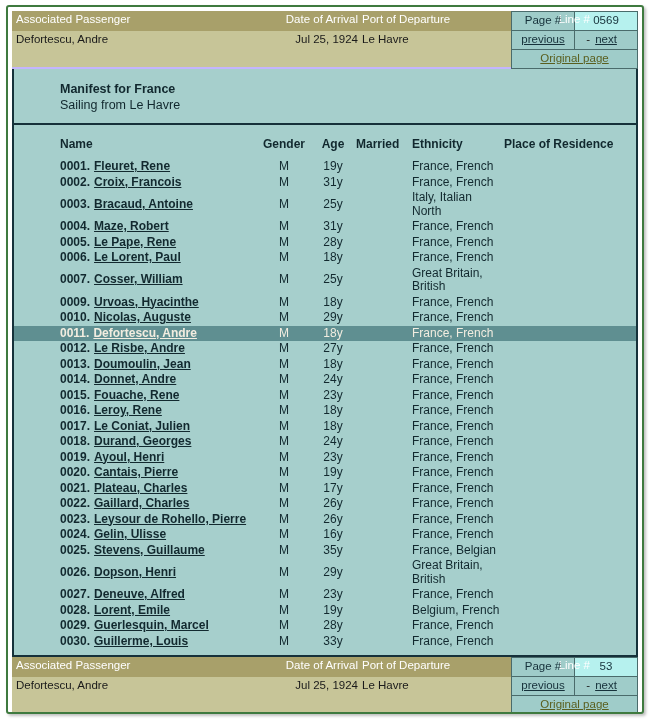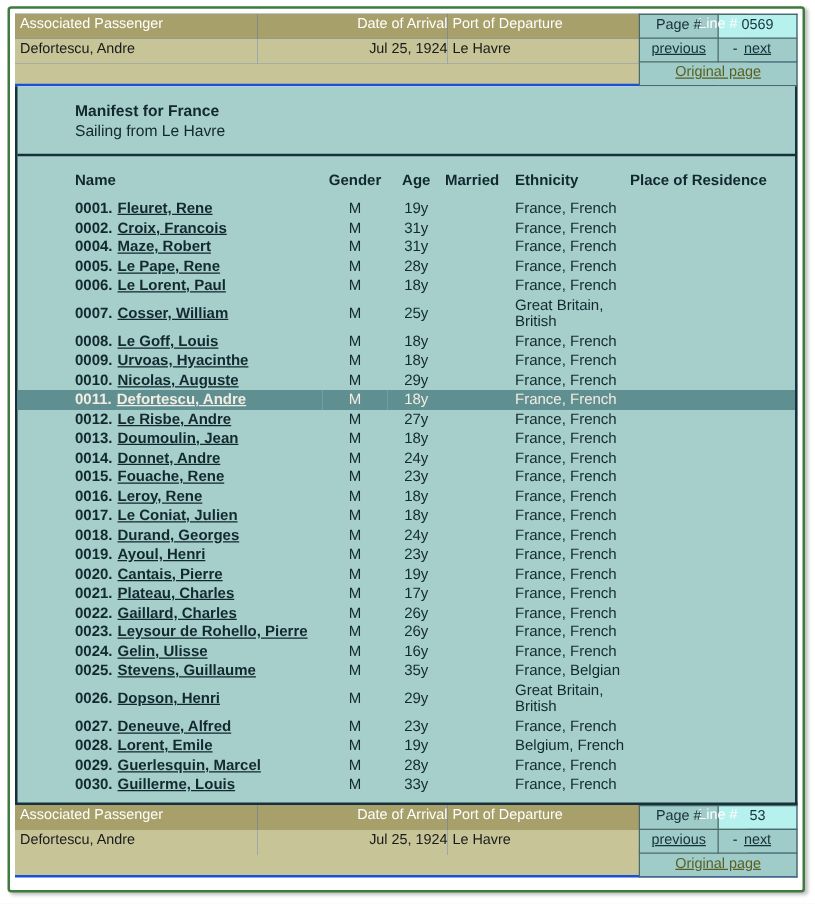--- a/index.html
+++ b/index.html
@@ -33,21 +33,21 @@
     left: 4px;
     top: 4px;
     width: 626px;
     height: 699px;
     box-sizing: border-box;
   }
 
   
   .infobar {
     width: 100%;
-    background: #1d4ed8;
+    background: #c4b5fd;
     border-collapse: collapse;
     table-layout: fixed;
     font-size: 12px;
   }
   .infobar td {
     padding: 0;
     vertical-align: top;
   }
 
   .ib-main {
@@ -294,20 +294,33 @@
               </td>
               <td class="c-gender">M</td>
               <td class="c-age">31y</td>
               <td class="c-marr"></td>
               <td class="c-eth">France, French</td>
               <td class="c-res"></td>
             </tr>
             <tr>
               <td class="c-name">
                 <div class="name-cell">
+                  <span class="idx">0003.</span>
+                  <a class="pname" href="#">Bracaud, Antoine</a>
+                </div>
+              </td>
+              <td class="c-gender">M</td>
+              <td class="c-age">25y</td>
+              <td class="c-marr"></td>
+              <td class="c-eth">Italy, Italian North</td>
+              <td class="c-res"></td>
+            </tr>
+            <tr>
+              <td class="c-name">
+                <div class="name-cell">
                   <span class="idx">0004.</span>
                   <a class="pname" href="#">Maze, Robert</a>
                 </div>
               </td>
               <td class="c-gender">M</td>
               <td class="c-age">31y</td>
               <td class="c-marr"></td>
               <td class="c-eth">France, French</td>
               <td class="c-res"></td>
             </tr>
@@ -341,33 +354,20 @@
               <td class="c-name">
                 <div class="name-cell">
                   <span class="idx">0007.</span>
                   <a class="pname" href="#">Cosser, William</a>
                 </div>
               </td>
               <td class="c-gender">M</td>
               <td class="c-age">25y</td>
               <td class="c-marr"></td>
               <td class="c-eth">Great Britain, British</td>
-              <td class="c-res"></td>
-            </tr>
-            <tr>
-              <td class="c-name">
-                <div class="name-cell">
-                  <span class="idx">0008.</span>
-                  <a class="pname" href="#">Le Goff, Louis</a>
-                </div>
-              </td>
-              <td class="c-gender">M</td>
-              <td class="c-age">18y</td>
-              <td class="c-marr"></td>
-              <td class="c-eth">France, French</td>
               <td class="c-res"></td>
             </tr>
             <tr>
               <td class="c-name">
                 <div class="name-cell">
                   <span class="idx">0009.</span>
                   <a class="pname" href="#">Urvoas, Hyacinthe</a>
                 </div>
               </td>
               <td class="c-gender">M</td>

